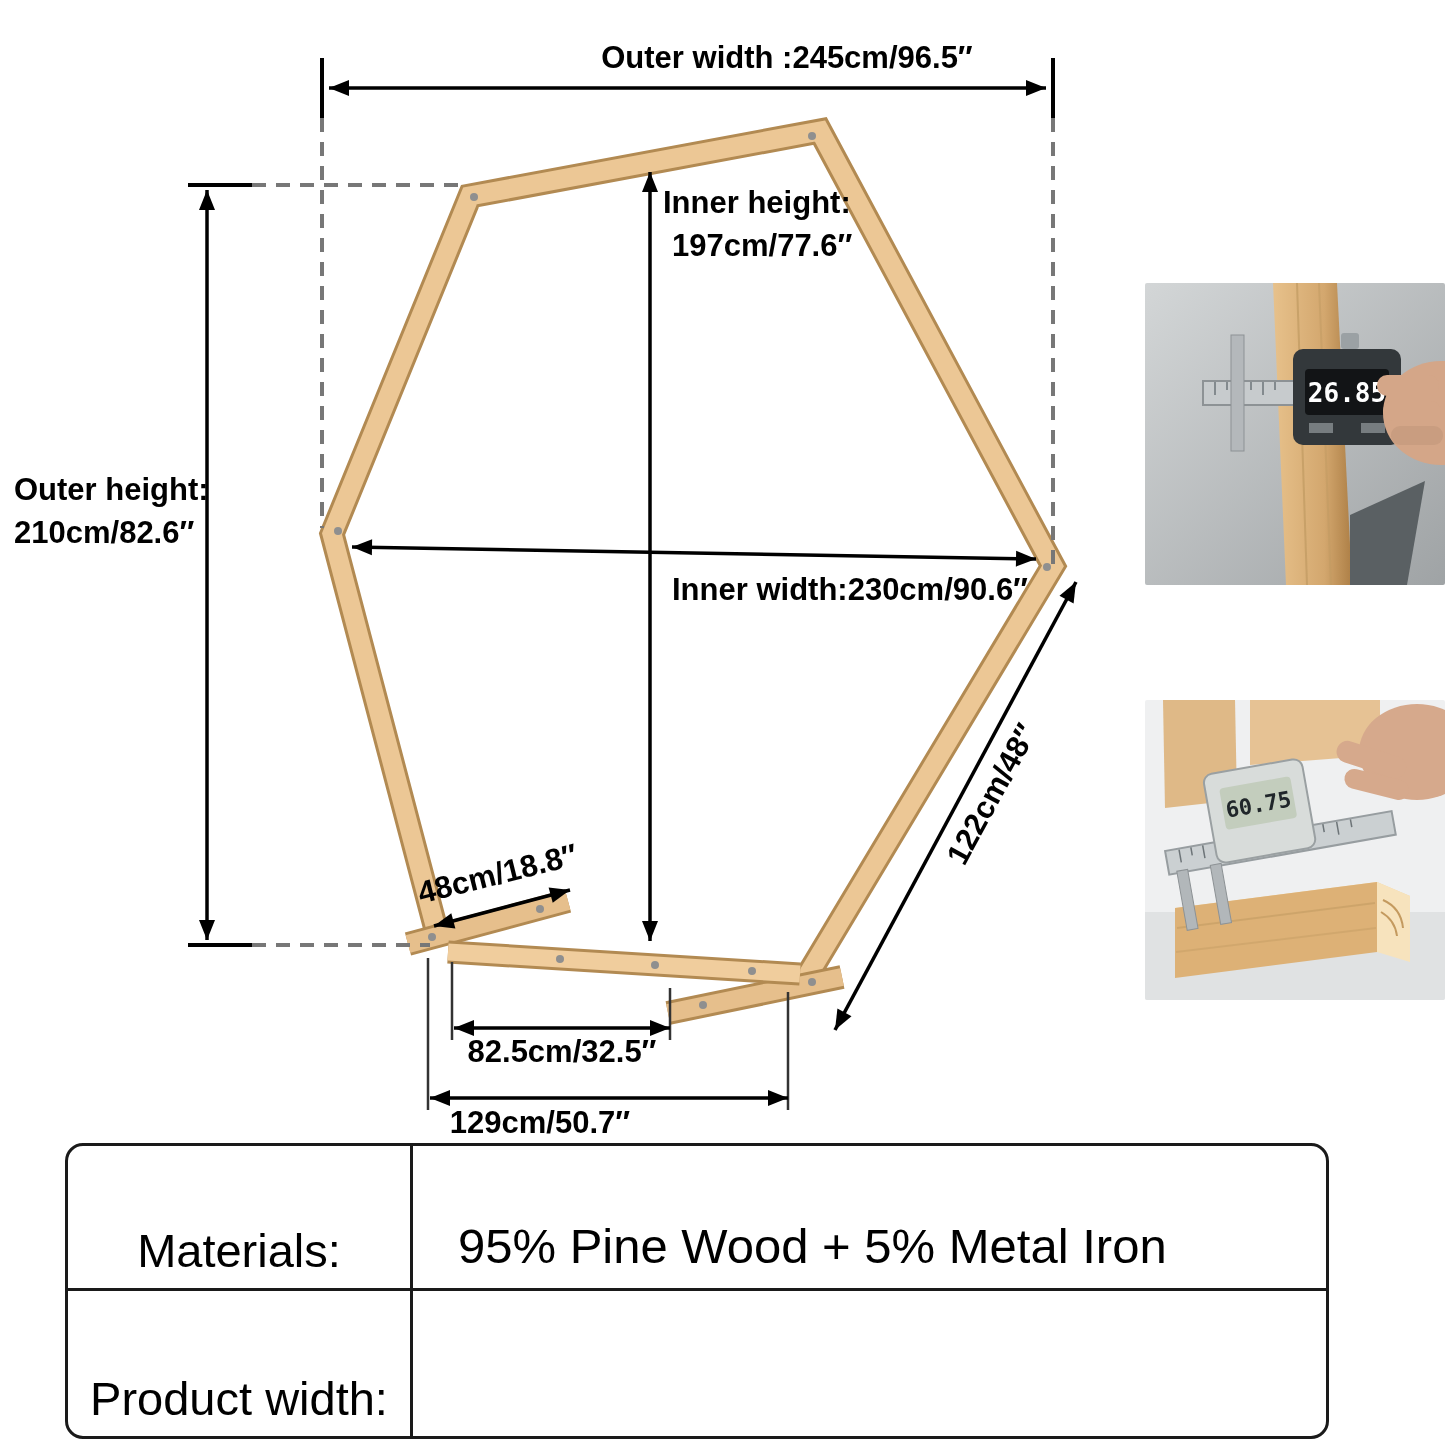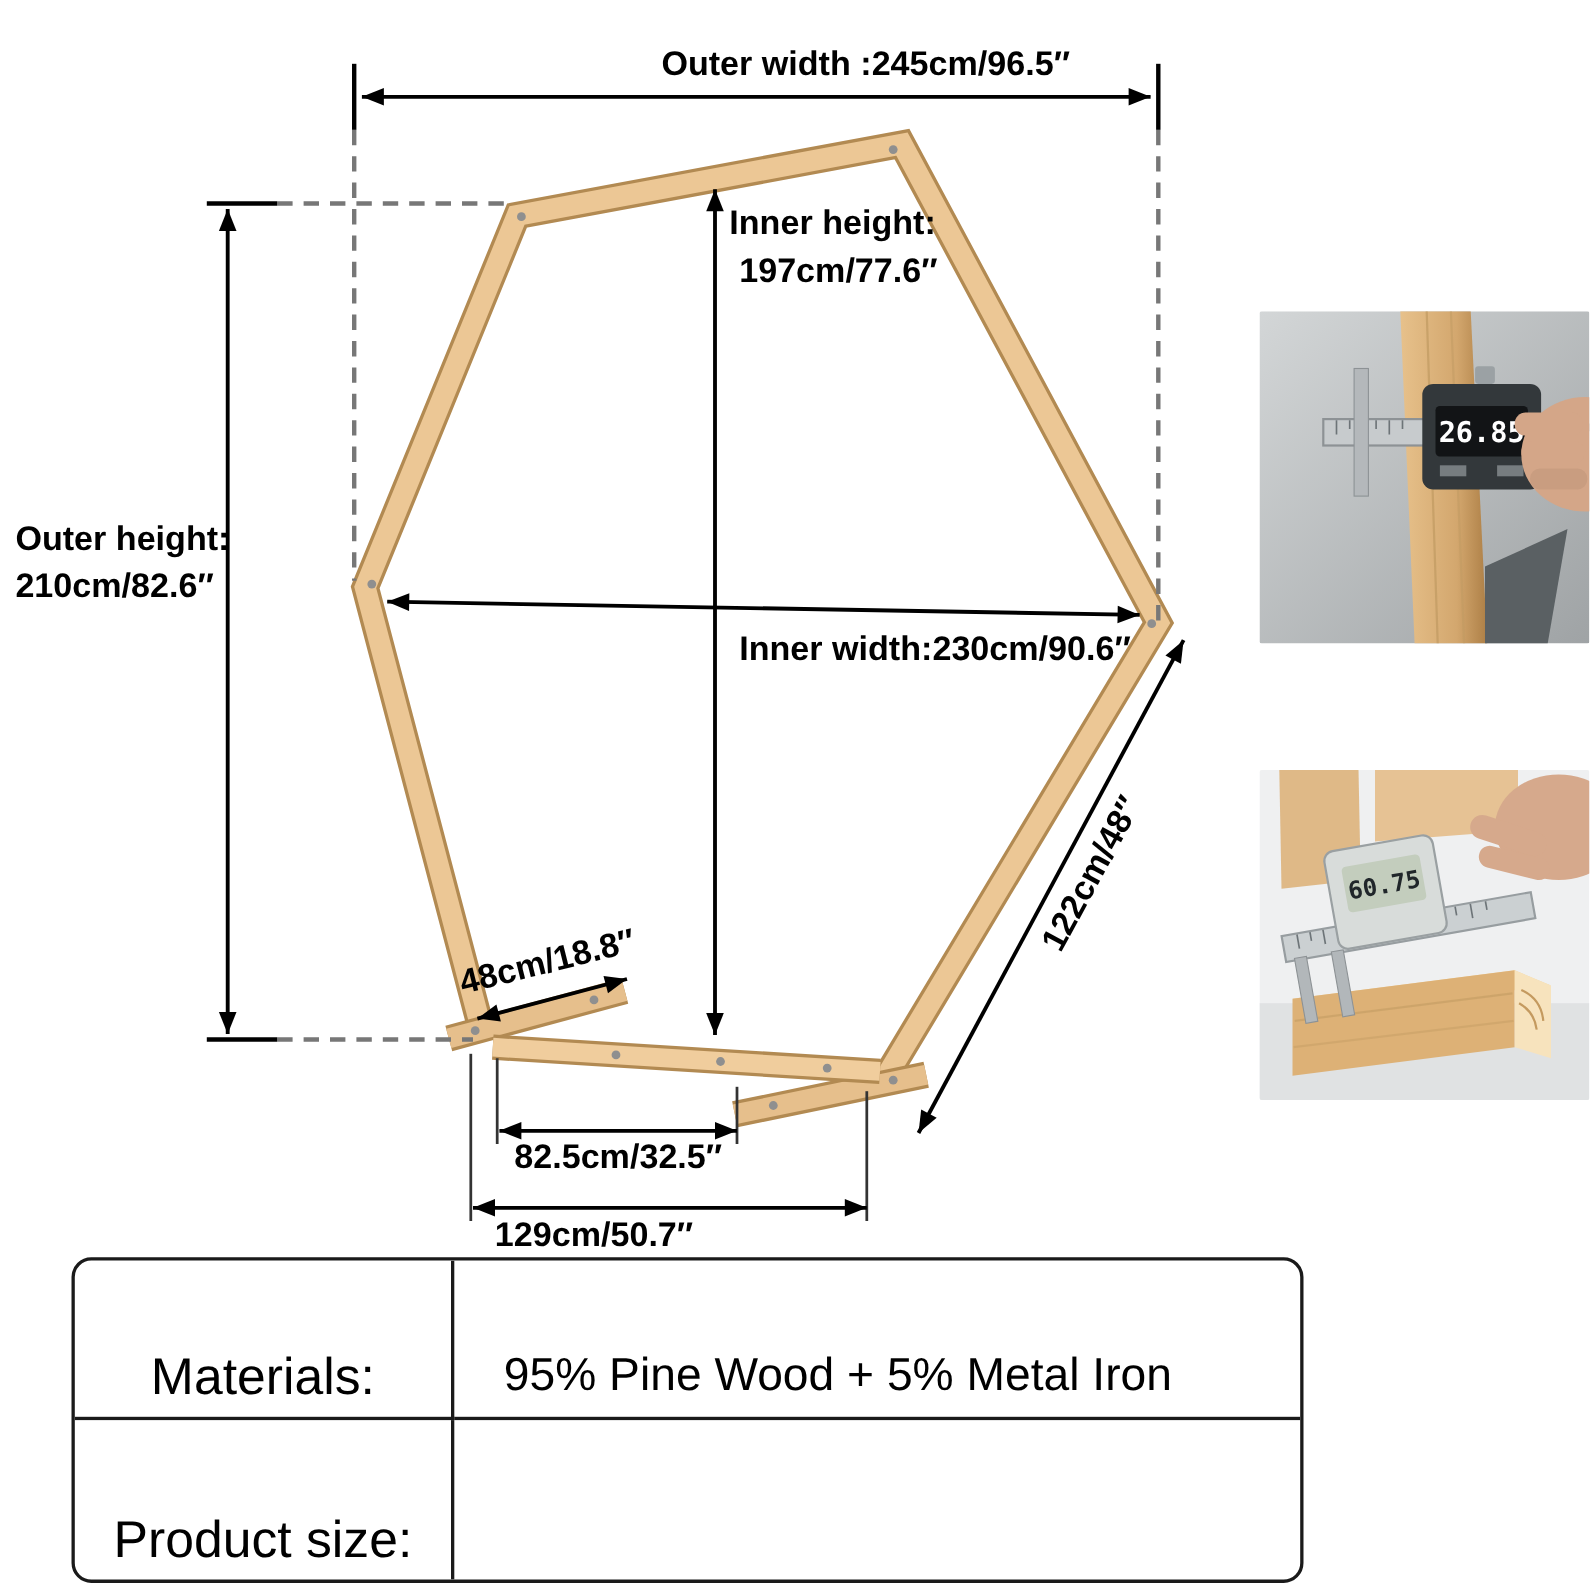--- a/index.html
+++ b/index.html
@@ -4,28 +4,28 @@
 <style>
   html,body{margin:0;padding:0;}
   body{
     width:1445px;height:1445px;background:#ffffff;position:relative;overflow:hidden;
     font-family:"Liberation Sans",sans-serif;
   }
   #stage{position:absolute;left:0;top:0;}
   .dim-text{font-family:"Liberation Sans",sans-serif;font-size:31px;font-weight:600;fill:#000;}
   .lcd{font-family:"DejaVu Sans Mono",monospace;font-weight:bold;}
   #spec-table{
-    position:absolute;left:65px;top:1143px;width:1120px;height:296px;
+    position:absolute;left:65px;top:1143px;width:1264px;height:296px;
     border:3px solid #1a1a1a;border-radius:18px;background:#fff;
     display:grid;grid-template-columns:345px 1fr;grid-template-rows:1fr 1fr;
     box-sizing:border-box;overflow:hidden;
   }
   .cell{display:flex;align-items:flex-end;box-sizing:border-box;color:#000;}
   .cell.label{justify-content:center;border-right:3px solid #1a1a1a;font-size:47px;padding-bottom:10px;}
-  .cell.value{padding-left:45px;font-size:42px;padding-bottom:14px;}
+  .cell.value{padding-left:45px;font-size:49px;padding-bottom:14px;}
   .row-top{border-bottom:3px solid #1a1a1a;}
 </style>
 </head>
 <body>
 
 <svg id="stage" width="1445" height="1445" viewBox="0 0 1445 1445">
   <defs>
     <marker id="arrow" viewBox="0 0 12 12" refX="11" refY="6" markerWidth="24" markerHeight="24" markerUnits="userSpaceOnUse" orient="auto-start-reverse">
       <path d="M1,2 L11,6 L1,10 Z" fill="#000"></path>
     </marker>
@@ -189,14 +189,14 @@
         <rect x="192" y="40" width="72" height="22" rx="11" transform="rotate(18 200 50)"></rect>
         <rect x="200" y="68" width="66" height="20" rx="10" transform="rotate(14 206 76)"></rect>
       </g>
     </g>
   </g>
 </svg>
 
 <div id="spec-table">
   <div class="cell label row-top">Materials:</div>
   <div class="cell value row-top">95% Pine Wood + 5% Metal Iron</div>
-  <div class="cell label">Product size:</div>
+  <div class="cell label">Product width:</div>
 </div>
 
 </body></html>

